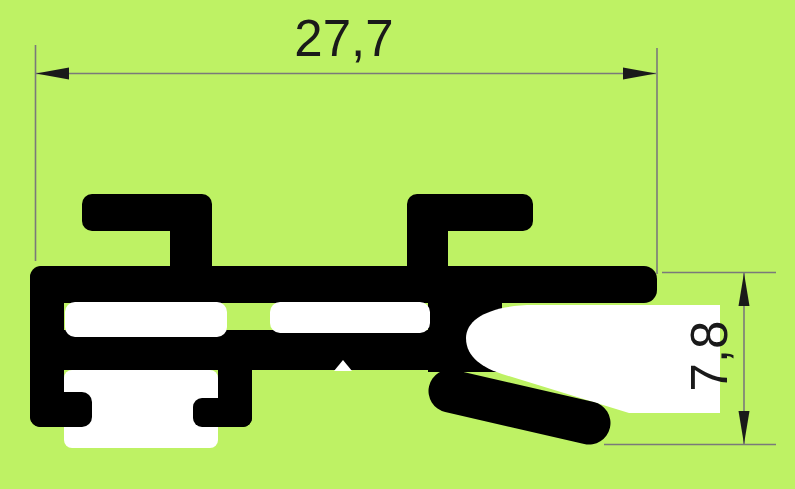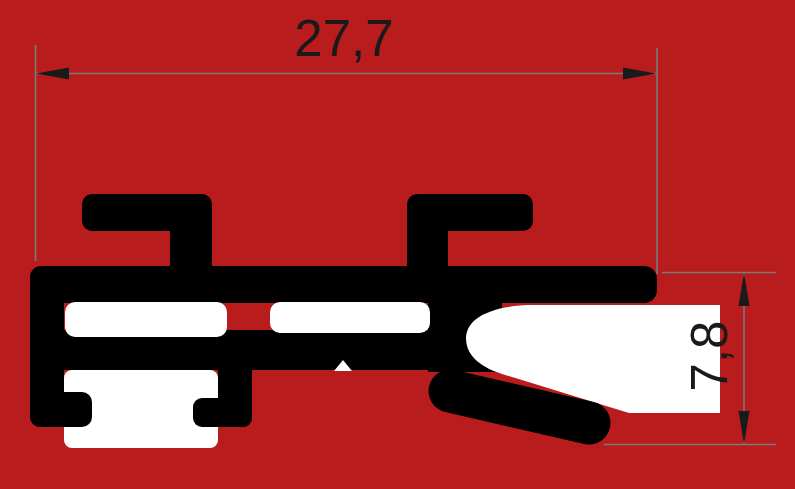--- a/index.html
+++ b/index.html
@@ -4,21 +4,21 @@
 <style>
   html, body {
     margin: 0;
     padding: 0;
     background: #ffffff;
   }
   .canvas {
     position: relative;
     width: 795px;
     height: 489px;
-    background: #b91c1c;
+    background: #bef264;
     overflow: hidden;
   }
   svg {
     display: block;
   }
   .thin-line {
     stroke-width: 1.6;
     fill: none;
   }
   .dim-text {

